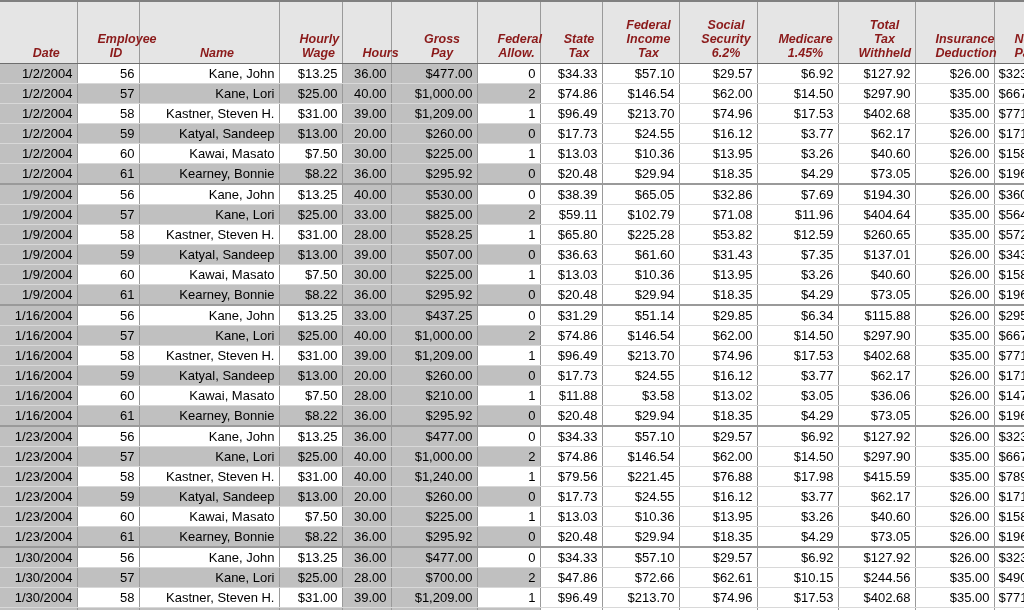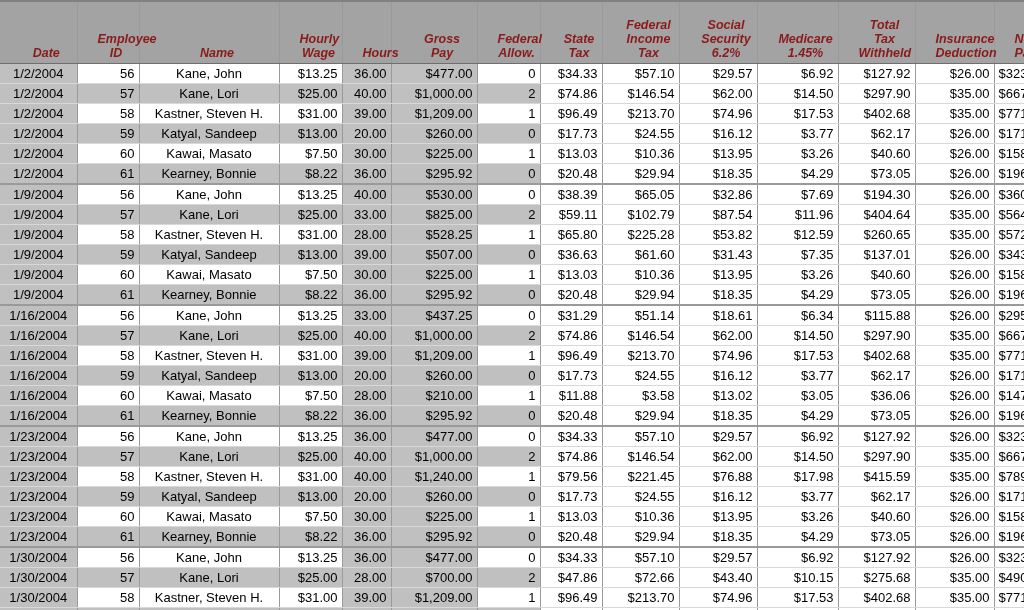--- a/index.html
+++ b/index.html
@@ -18,21 +18,21 @@
   #payroll-table {
     border-collapse: collapse;
     table-layout: fixed;
     width: 1024px;
     border-top: 2px solid #808080;
     border-bottom: 2px solid #808080;
   }
 
   
   #payroll-table thead th {
-    background: #a3a3a3;
+    background: #e5e5e5;
     color: #8b1a1a;
     font-weight: bold;
     font-style: italic;
     font-size: 12.5px;
     line-height: 14px;
     height: 56px;
     padding: 2px 4px 3px 20px;
     vertical-align: bottom;
     border-right: 1px solid #9a9a9a;
     border-bottom: 1px solid #6e6e6e;
@@ -59,21 +59,21 @@
   
   #payroll-table tbody tr.group-end td {
     border-bottom: 2px solid #9a9a9a;
   }
 
   
   td.bg-gray  { background: #c0c0c0; }
   td.bg-white { background: #ffffff; }
 
   
-  .a-left   { text-align: center; }
+  .a-left   { text-align: right; }
   .a-right  { text-align: right; }
 
   
   col.c-date   { width: 77px; }
   col.c-empid  { width: 62px; }
   col.c-name   { width: 140px; }
   col.c-wage   { width: 63px; }
   col.c-hours  { width: 49px; }
   col.c-gross  { width: 86px; }
   col.c-fedall { width: 63px; }
@@ -239,21 +239,21 @@
       <tr>
         <td class="bg-gray a-left">1/9/2004</td>
         <td class="bg-gray a-right">57</td>
         <td class="bg-gray a-left">Kane, Lori</td>
         <td class="bg-gray a-right">$25.00</td>
         <td class="bg-gray a-right">33.00</td>
         <td class="bg-gray a-right">$825.00</td>
         <td class="bg-gray a-right">2</td>
         <td class="bg-white a-right">$59.11</td>
         <td class="bg-white a-right">$102.79</td>
-        <td class="bg-white a-right">$87.54</td>
+        <td class="bg-white a-right">$71.08</td>
         <td class="bg-white a-right">$11.96</td>
         <td class="bg-white a-right">$404.64</td>
         <td class="bg-white a-right">$35.00</td>
         <td class="bg-white a-right">$564.99</td>
       </tr>
       <tr>
         <td class="bg-gray a-left">1/9/2004</td>
         <td class="bg-white a-right">58</td>
         <td class="bg-white a-left">Kastner, Steven H.</td>
         <td class="bg-white a-right">$31.00</td>
@@ -319,21 +319,21 @@
       <tr>
         <td class="bg-gray a-left">1/16/2004</td>
         <td class="bg-white a-right">56</td>
         <td class="bg-white a-left">Kane, John</td>
         <td class="bg-white a-right">$13.25</td>
         <td class="bg-gray a-right">33.00</td>
         <td class="bg-gray a-right">$437.25</td>
         <td class="bg-white a-right">0</td>
         <td class="bg-white a-right">$31.29</td>
         <td class="bg-white a-right">$51.14</td>
-        <td class="bg-white a-right">$18.61</td>
+        <td class="bg-white a-right">$29.85</td>
         <td class="bg-white a-right">$6.34</td>
         <td class="bg-white a-right">$115.88</td>
         <td class="bg-white a-right">$26.00</td>
         <td class="bg-white a-right">$295.37</td>
       </tr>
       <tr>
         <td class="bg-gray a-left">1/16/2004</td>
         <td class="bg-gray a-right">57</td>
         <td class="bg-gray a-left">Kane, Lori</td>
         <td class="bg-gray a-right">$25.00</td>
@@ -527,23 +527,23 @@
       <tr>
         <td class="bg-gray a-left">1/30/2004</td>
         <td class="bg-gray a-right">57</td>
         <td class="bg-gray a-left">Kane, Lori</td>
         <td class="bg-gray a-right">$25.00</td>
         <td class="bg-gray a-right">28.00</td>
         <td class="bg-gray a-right">$700.00</td>
         <td class="bg-gray a-right">2</td>
         <td class="bg-white a-right">$47.86</td>
         <td class="bg-white a-right">$72.66</td>
-        <td class="bg-white a-right">$43.40</td>
+        <td class="bg-white a-right">$62.61</td>
         <td class="bg-white a-right">$10.15</td>
-        <td class="bg-white a-right">$275.68</td>
+        <td class="bg-white a-right">$244.56</td>
         <td class="bg-white a-right">$35.00</td>
         <td class="bg-white a-right">$490.93</td>
       </tr>
       <tr>
         <td class="bg-gray a-left">1/30/2004</td>
         <td class="bg-white a-right">58</td>
         <td class="bg-white a-left">Kastner, Steven H.</td>
         <td class="bg-white a-right">$31.00</td>
         <td class="bg-gray a-right">39.00</td>
         <td class="bg-gray a-right">$1,209.00</td>

